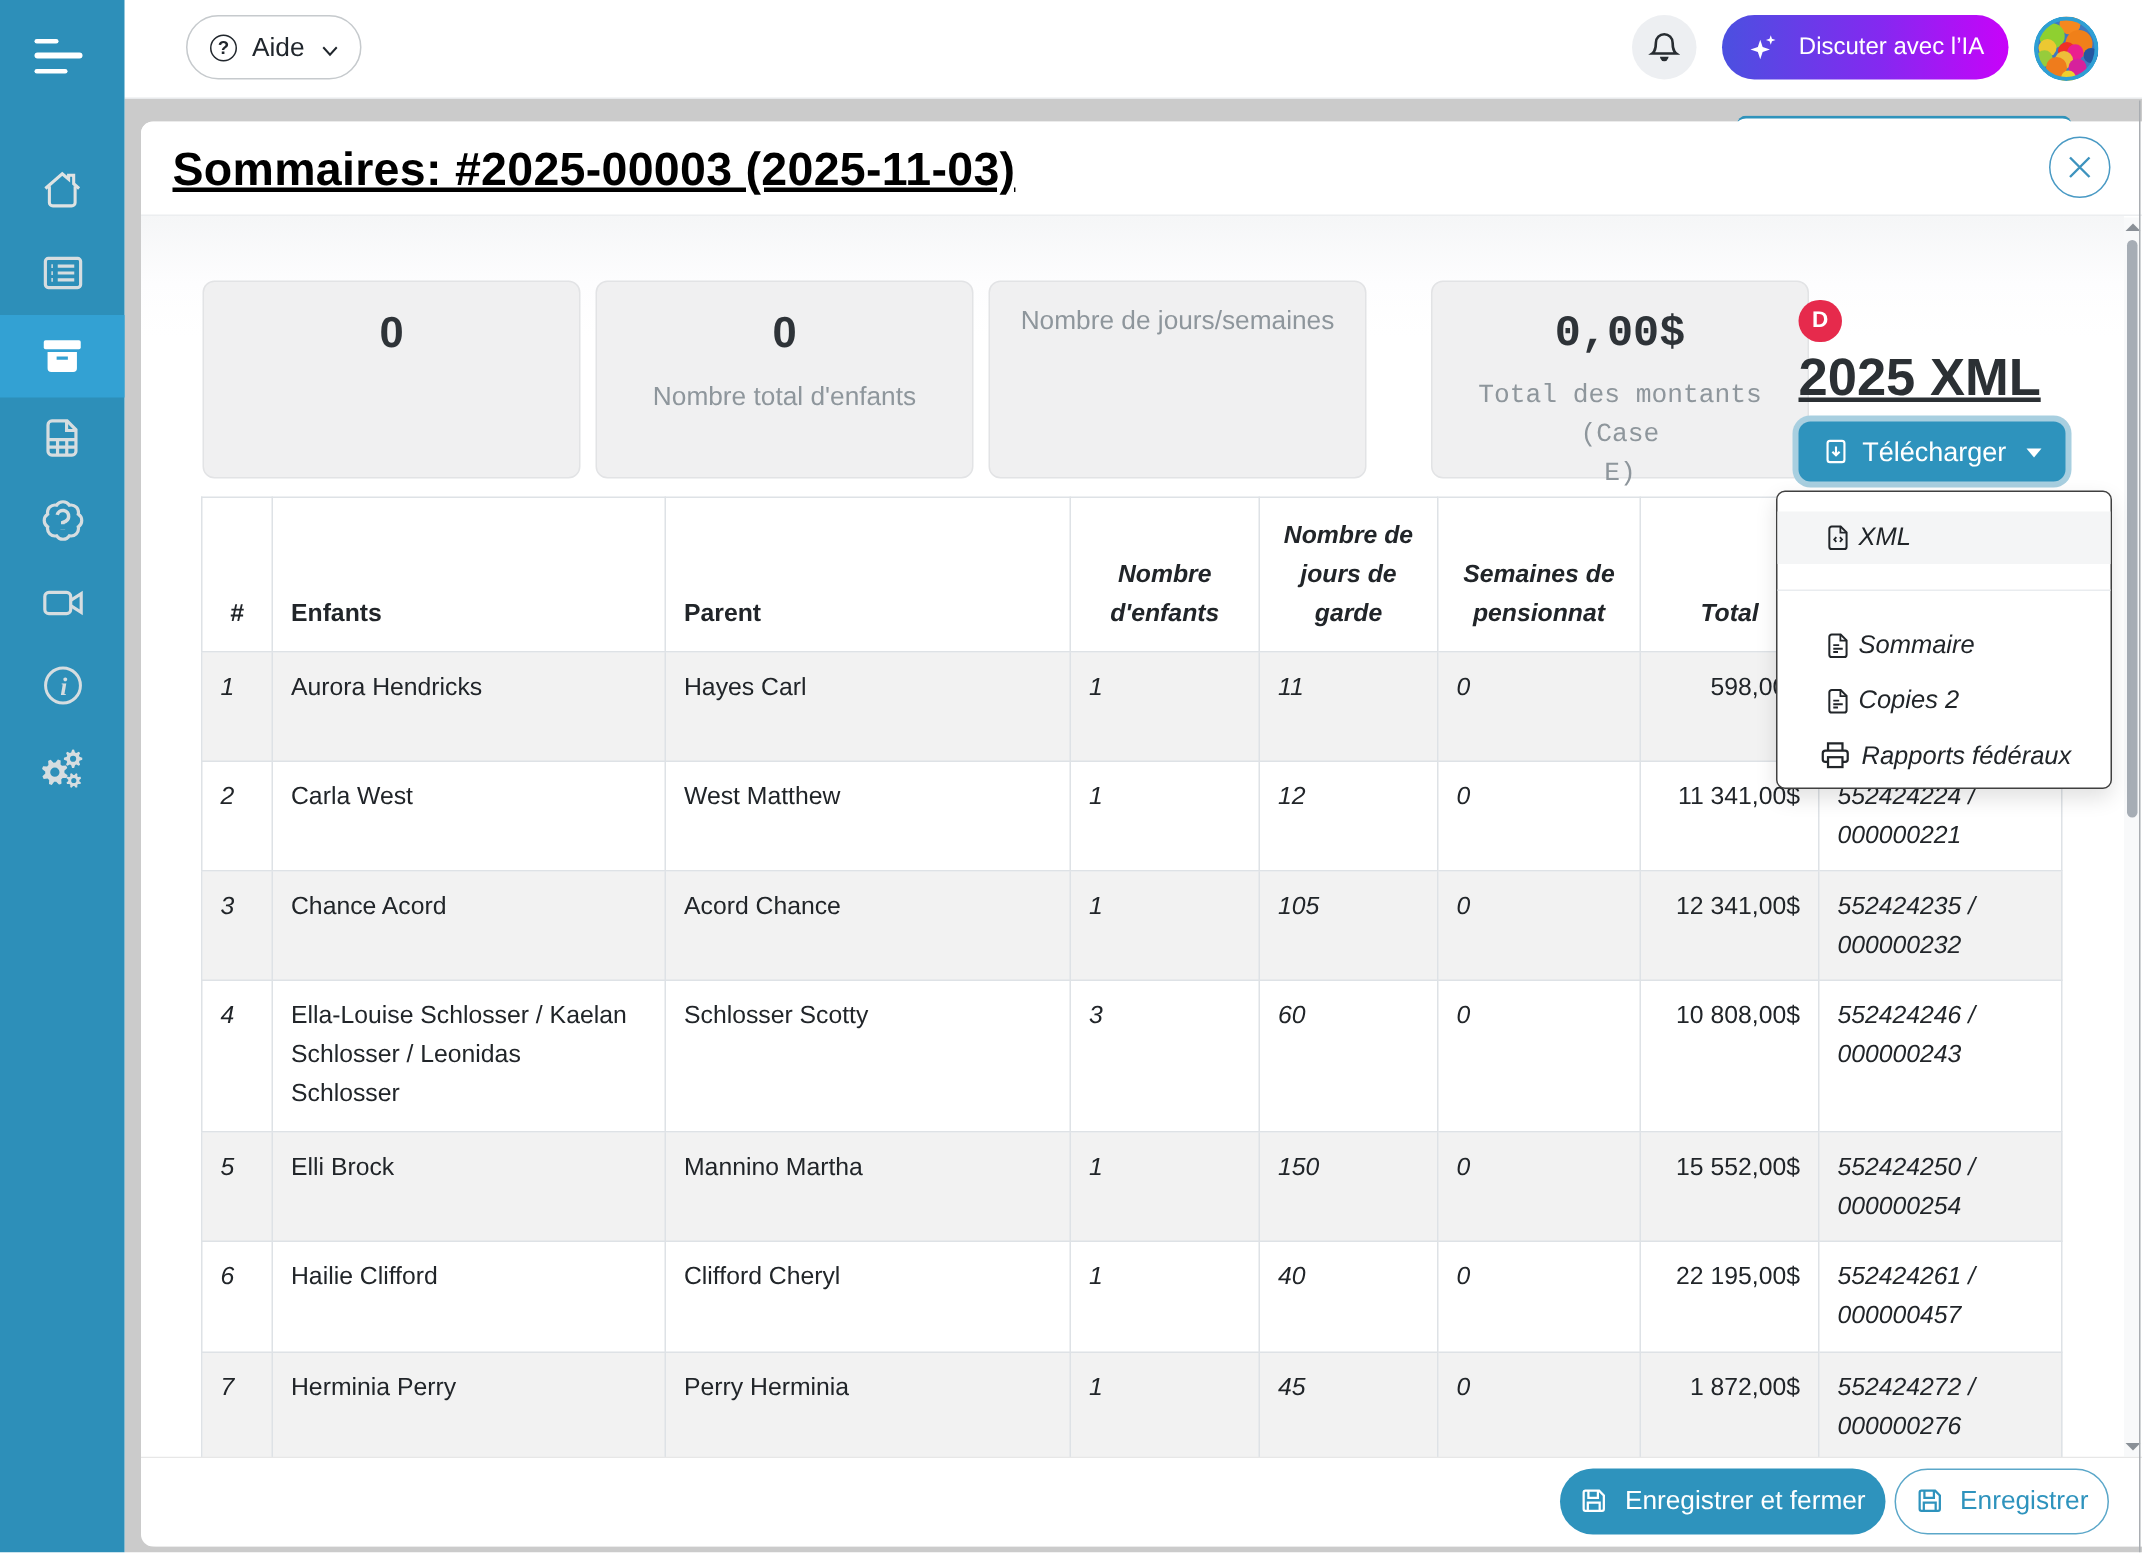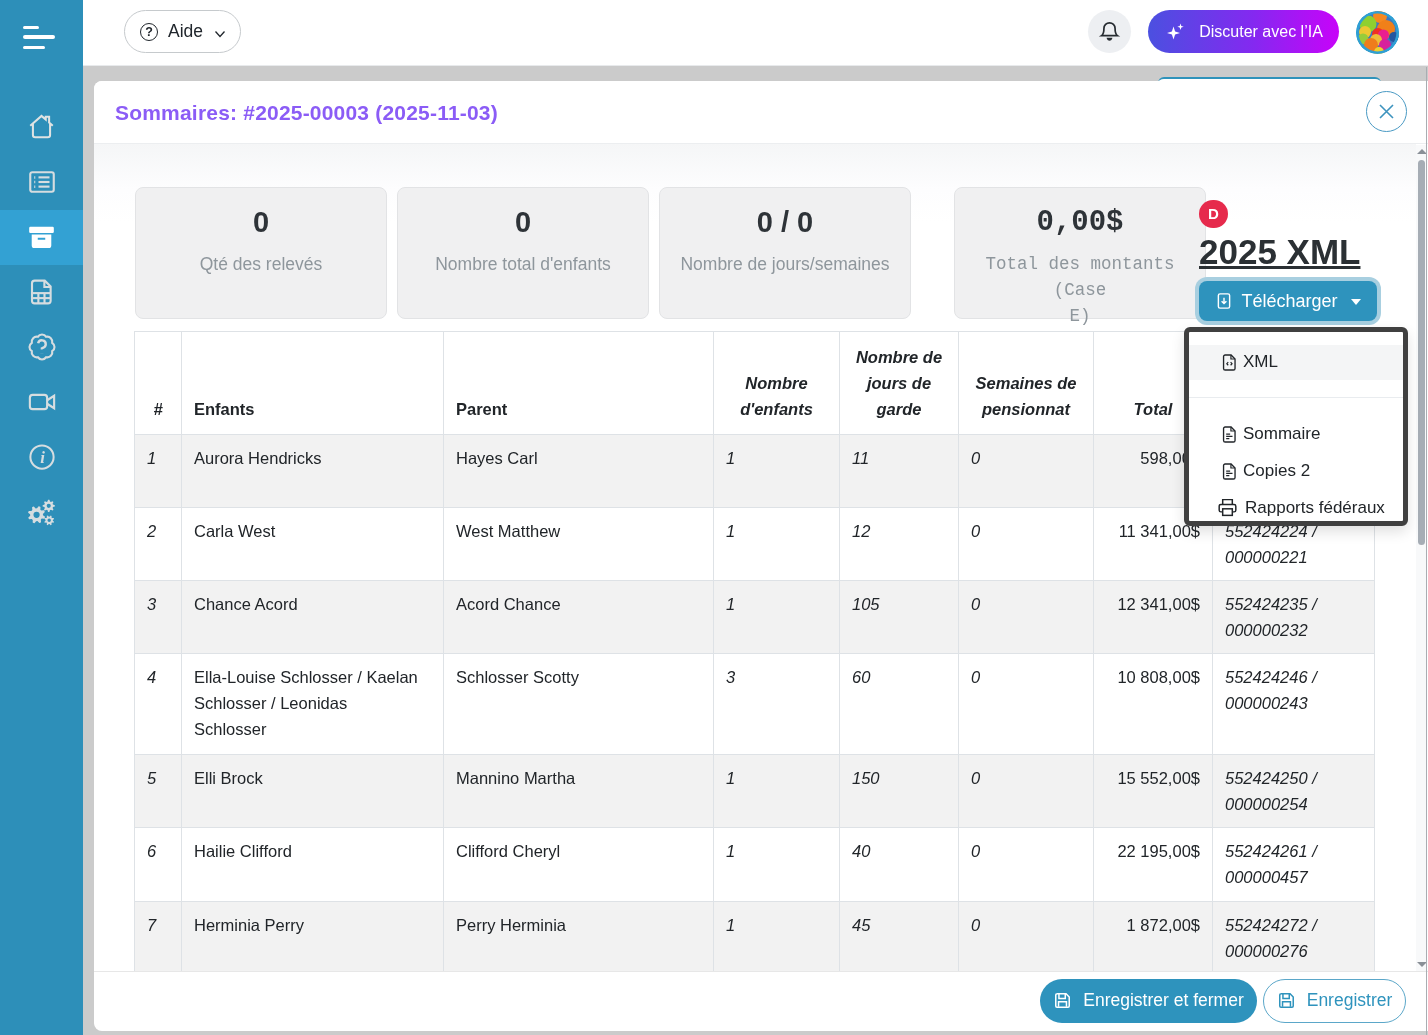--- a/index.html
+++ b/index.html
@@ -15,33 +15,33 @@
 .aide{position:absolute;left:41px;top:10px;height:43px;padding:0 14px 0 15px;border:1px solid #c6cacd;border-radius:22px;display:flex;align-items:center;background:#fff;color:#20262c;font-size:17.5px;}
 .bell{position:absolute;left:1005px;top:10px;width:43px;height:43px;border-radius:50%;background:#edeff2;display:flex;align-items:center;justify-content:center;}
 .aibtn{position:absolute;left:1065px;top:10px;width:191px;height:43px;border-radius:22px;background:linear-gradient(90deg,#4b50e0 0%,#8429f0 55%,#c803f9 100%);display:flex;align-items:center;justify-content:center;gap:11px;color:#fff;font-size:16px;}
 .avatar{position:absolute;left:1273px;top:11px;width:43px;height:43px;border-radius:50%;overflow:hidden;}
 
 .backdrop{left:83px;top:66px;width:1345px;height:969px;background:#cbcbcb;z-index:41;}
 .ghost{position:absolute;left:1075px;top:11px;width:223px;height:15px;background:#fff;border-top:2px solid #2f93bb;border-radius:6px 6px 0 0;}
 
 .modal{left:94px;top:81px;width:1346px;height:950px;background:#fff;border-radius:8px;z-index:60;overflow:hidden;}
 .m-header{position:absolute;left:0;top:0;width:100%;height:63px;background:#fff;border-bottom:1px solid #eceef0;z-index:5;}
-.m-title{position:absolute;left:21px;top:16px;font-size:21px;line-height:31px;font-weight:bold;color:#8b5cf6;letter-spacing:0.2px;}
+.m-title{position:absolute;left:21px;top:16px;font-size:31px;line-height:31px;font-weight:bold;color:#000000;letter-spacing:0.2px;text-decoration:underline;}
 .m-close{position:absolute;left:1272px;top:10px;width:41px;height:41px;border-radius:50%;border:1px solid #4a9ac4;}
 .m-body{position:absolute;left:0;top:63px;width:1322px;height:827px;background:linear-gradient(180deg,#f5f6f7 0%,#fdfdfe 45px,#ffffff 80px);}
 .m-footer{position:absolute;left:0;top:890px;width:100%;height:60px;background:#fff;border-top:1px solid #e7e7e7;border-radius:0 0 0 10px;z-index:6;}
 
 .card{position:absolute;top:106px;width:252px;height:132px;background:#f0f0f1;border:1px solid #e2e3e5;border-radius:8px;text-align:center;}
 .card .num{margin-top:18px;font-size:29px;line-height:33px;font-weight:bold;color:#2e3338;}
 .card .lbl{margin-top:12px;font-size:17.5px;color:#8e969c;line-height:26px;padding:0 14px;}
 
 .dbadge{position:absolute;left:1105px;top:119px;width:29px;height:28px;border-radius:14px;background:#e62a4c;color:#fff;font-size:15px;font-weight:bold;text-align:center;line-height:28px;}
 .xmltitle{position:absolute;left:1105px;top:151px;font-size:35px;font-weight:bold;color:#2b3034;letter-spacing:0px;text-decoration:underline;}
 .dlbtn{position:absolute;left:1105px;top:200px;width:178px;height:40px;background:#2e93bd;border-radius:8px;box-shadow:0 0 0 4px #a8cfe0;display:flex;align-items:center;justify-content:center;gap:8px;color:#fff;font-size:18px;}
-.ddown{position:absolute;left:1090px;top:246px;width:224px;height:199px;background:#fff;border:5px solid #404040;border-radius:6px;box-shadow:0 6px 14px rgba(0,0,0,.12);z-index:30;font-size:17px;color:#212529;}
+.ddown{position:absolute;left:1090px;top:246px;width:224px;height:199px;background:#fff;border:1px solid #404040;border-radius:6px;box-shadow:0 6px 14px rgba(0,0,0,.12);z-index:30;font-size:17px;color:#212529;font-style:italic;}
 .dd-item{height:36.7px;display:flex;align-items:center;gap:4px;padding-left:31px;}
 .dd-xml{margin-top:13px;height:34.5px;background:#f4f5f6;}
 .dd-div{height:1px;background:#e9ecef;margin:17.5px 0 18px 0;}
 
 .tblwrap{position:absolute;left:40px;top:250px;}
 table{border-collapse:collapse;table-layout:fixed;width:1240px;font-size:16.5px;color:#212529;}
 th,td{border:1px solid #dee2e6;line-height:26px;}
 th{vertical-align:bottom;padding:12px 12px 12px 12px;font-weight:bold;}
 td{vertical-align:top;padding:10px 12px;}
 tr.odd td{background:#f2f2f2;}
@@ -179,28 +179,26 @@
     <div class="m-title">Sommaires: #2025-00003 (2025-11-03)</div>
     <div class="m-close">
       <svg width="39" height="39" viewBox="0 0 39 39" fill="none" stroke="#3d93be" stroke-width="1.6">
         <path d="M13 13 L26 26 M26 13 L13 26"></path>
       </svg>
     </div>
   </div>
 
   <div class="card" style="left:41px;">
       <div class="num">0</div>
-      <div class="lbl">Qté des relevés</div>
     </div>
   <div class="card" style="left:303px;">
       <div class="num">0</div>
       <div class="lbl">Nombre total d'enfants</div>
     </div>
   <div class="card" style="left:565px;">
-      <div class="num">0 / 0</div>
       <div class="lbl">Nombre de jours/semaines</div>
     </div>
   <div class="card" style="left:860px;font-family:Liberation Mono, monospace;">
       <div class="num">0,00$</div>
       <div class="lbl">Total des montants (Case<br>E)</div>
     </div>
 
   <div class="dbadge">D</div>
   <div class="xmltitle">2025 XML</div>
   <div class="dlbtn">

